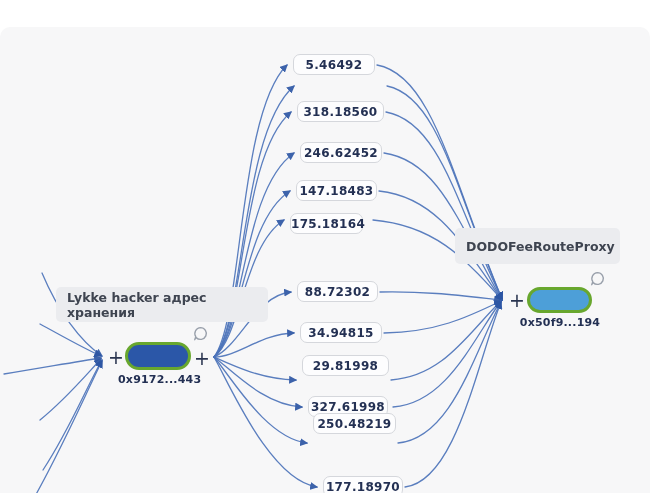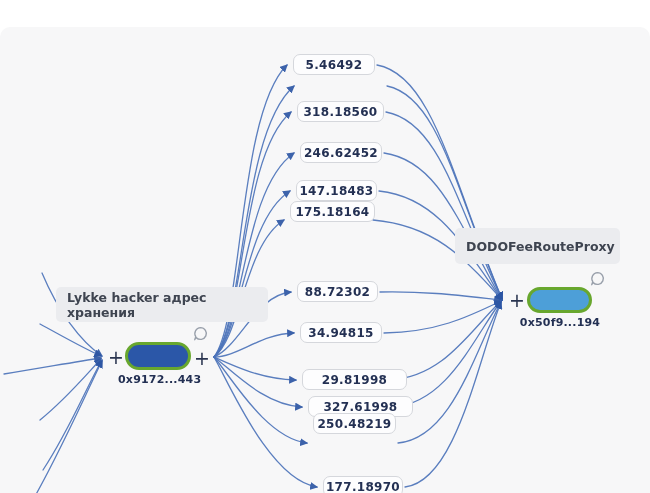--- a/index.html
+++ b/index.html
@@ -89,25 +89,25 @@
       <path class="edge" marker-end="url(#arrow)" d="M393,380 C446,376 471,316 501,274"></path>
       <path class="edge" marker-end="url(#arrow)" d="M398,416 C452,411 474,326 501,275"></path>
       <path class="edge" marker-end="url(#arrow)" d="M405,460 C456,454 477,336 501,275"></path>
     </g>
   </svg>
 
   <div class="amount" style="left:293px;top:27px;width:82px">5.46492</div>
   <div class="amount" style="left:297px;top:74px;width:87px">318.18560</div>
   <div class="amount" style="left:300px;top:115px;width:82px">246.62452</div>
   <div class="amount" style="left:296px;top:153px;width:81px">147.18483</div>
-  <div class="amount" style="left:290px;top:174px;width:85px">175.18164</div>
+  <div class="amount" style="left:290px;top:186px;width:73px">175.18164</div>
   <div class="amount" style="left:297px;top:254px;width:81px">88.72302</div>
   <div class="amount" style="left:300px;top:295px;width:82px">34.94815</div>
-  <div class="amount" style="left:302px;top:342px;width:105px">29.81998</div>
-  <div class="amount" style="left:308px;top:369px;width:105px">327.61998</div>
+  <div class="amount" style="left:302px;top:328px;width:87px">29.81998</div>
+  <div class="amount" style="left:308px;top:369px;width:80px">327.61998</div>
   <div class="amount" style="left:313px;top:386px;width:83px">250.48219</div>
   <div class="amount" style="left:323px;top:449px;width:80px">177.18970</div>
 
   <div class="entity-label" style="left:56px;top:260px;width:212px;height:35px">
     <span>Lykke hacker адрес хранения</span>
   </div>
   <div class="bubble" style="left:193px;top:299px">
     <svg width="15" height="15" viewBox="0 0 14 14">
       <path d="M7 1.5 a5.5 5.5 0 1 1 -4.1 9.2 L1.6 12.8 L2.6 9.9 A5.5 5.5 0 0 1 7 1.5 Z" fill="none" stroke="#99a0ab" stroke-width="1.3" stroke-linejoin="round"></path>
     </svg>

